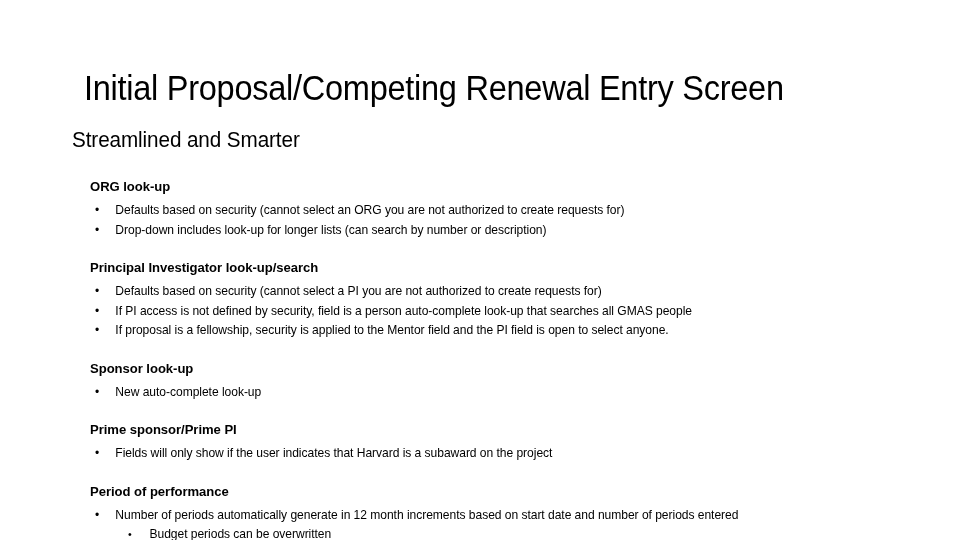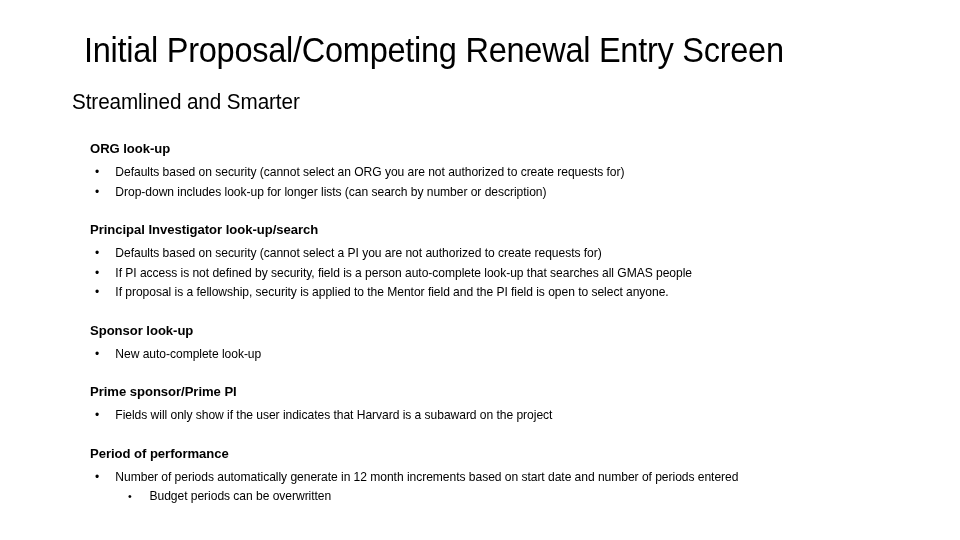--- a/index.html
+++ b/index.html
@@ -14,20 +14,21 @@
     color: #000000;
     overflow: hidden;
     position: relative;
   }
 
   .slide {
     position: relative;
     width: 960px;
     height: 456px;
     background: #ffffff;
+    margin-top: 38px;
   }
 
   
   .title {
     position: absolute;
     left: 84px;
     top: 28px;
     width: 800px;
     font-size: 35px;
     font-weight: 400;

